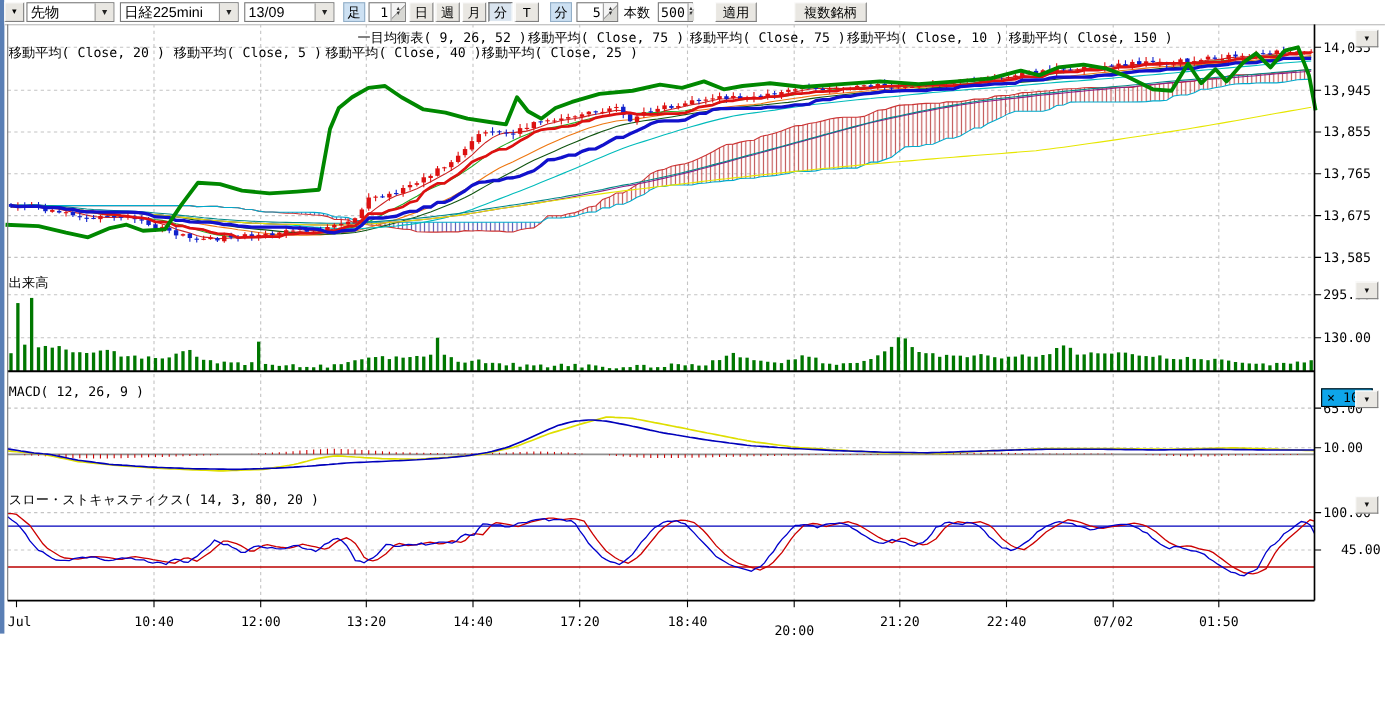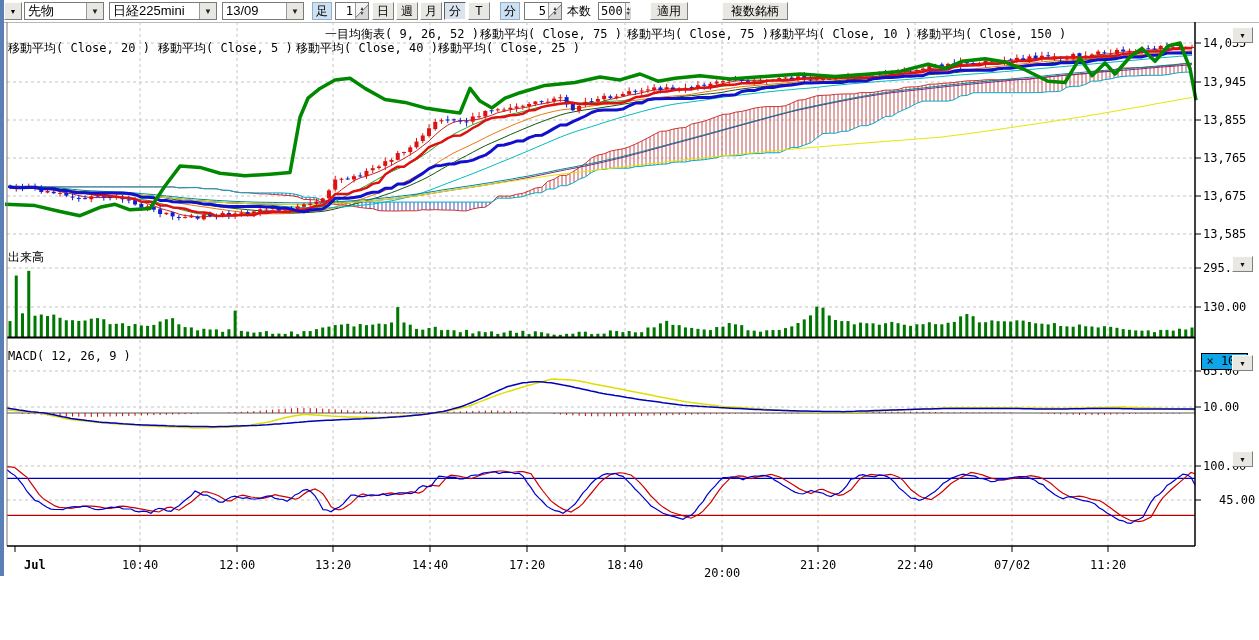--- a/index.html
+++ b/index.html
@@ -939,20 +939,21 @@
     <div class="lbl" style="left:627px;top:4px;">移動平均( Close, 75 )</div>
     <div class="lbl" style="left:770px;top:4px;">移動平均( Close, 10 )</div>
     <div class="lbl" style="left:917px;top:4px;text-align:right;">移動平均( Close, 150 )</div>
     <div class="lbl" style="left:8px;top:18px;">移動平均( Close, 20 )</div>
     <div class="lbl" style="left:158px;top:18px;">移動平均( Close, 5 )</div>
     <div class="lbl" style="left:296px;top:18px;">移動平均( Close, 40 )</div>
     <div class="lbl" style="left:438px;top:18px;">移動平均( Close, 25 )</div>
 
     <div class="lbl" style="left:8px;top:227px;">出来高</div>
     <div class="lbl" style="left:8px;top:327px;">MACD( 12, 26, 9 )</div>
+    <div class="lbl" style="left:8px;top:424px;">スロー・ストキャスティクス( 14, 3, 80, 20 )</div>
 
     <div class="tick" style="left:1203px;top:14px;">14,035</div>
     <div class="tick" style="left:1203px;top:53px;">13,945</div>
     <div class="tick" style="left:1203px;top:91px;">13,855</div>
     <div class="tick" style="left:1203px;top:129px;">13,765</div>
     <div class="tick" style="left:1203px;top:167px;">13,675</div>
     <div class="tick" style="left:1203px;top:205px;">13,585</div>
     <div class="tick" style="left:1203px;top:239px;">295.00</div>
     <div class="tick" style="left:1203px;top:278px;">130.00</div>
     <div class="tick" style="left:1203px;top:342px;">65.00</div>
@@ -970,26 +971,26 @@
     <div class="mini-drop" style="left:1232px;top:234px;">
         <span>▼</span>
       </div>
     <div class="mini-drop" style="left:1232px;top:333px;">
         <span>▼</span>
       </div>
     <div class="mini-drop" style="left:1232px;top:429px;">
         <span>▼</span>
       </div>
 
-    <div class="tick" style="left:24px;top:536px;font-weight:bold;">Jul</div>
+    <div class="tick" style="left:7px;top:536px;">Jul</div>
     <div class="tick" style="left:122px;top:536px;">10:40</div>
     <div class="tick" style="left:219px;top:536px;">12:00</div>
     <div class="tick" style="left:315px;top:536px;">13:20</div>
     <div class="tick" style="left:412px;top:536px;">14:40</div>
     <div class="tick" style="left:509px;top:536px;">17:20</div>
     <div class="tick" style="left:607px;top:536px;">18:40</div>
     <div class="tick" style="left:704px;top:544px;">20:00</div>
     <div class="tick" style="left:800px;top:536px;">21:20</div>
     <div class="tick" style="left:897px;top:536px;">22:40</div>
     <div class="tick" style="left:994px;top:536px;">07/02</div>
-    <div class="tick" style="left:1090px;top:536px;">11:20</div>
+    <div class="tick" style="left:1090px;top:536px;">01:50</div>
   </div>
 </div>
 
 </body></html>

